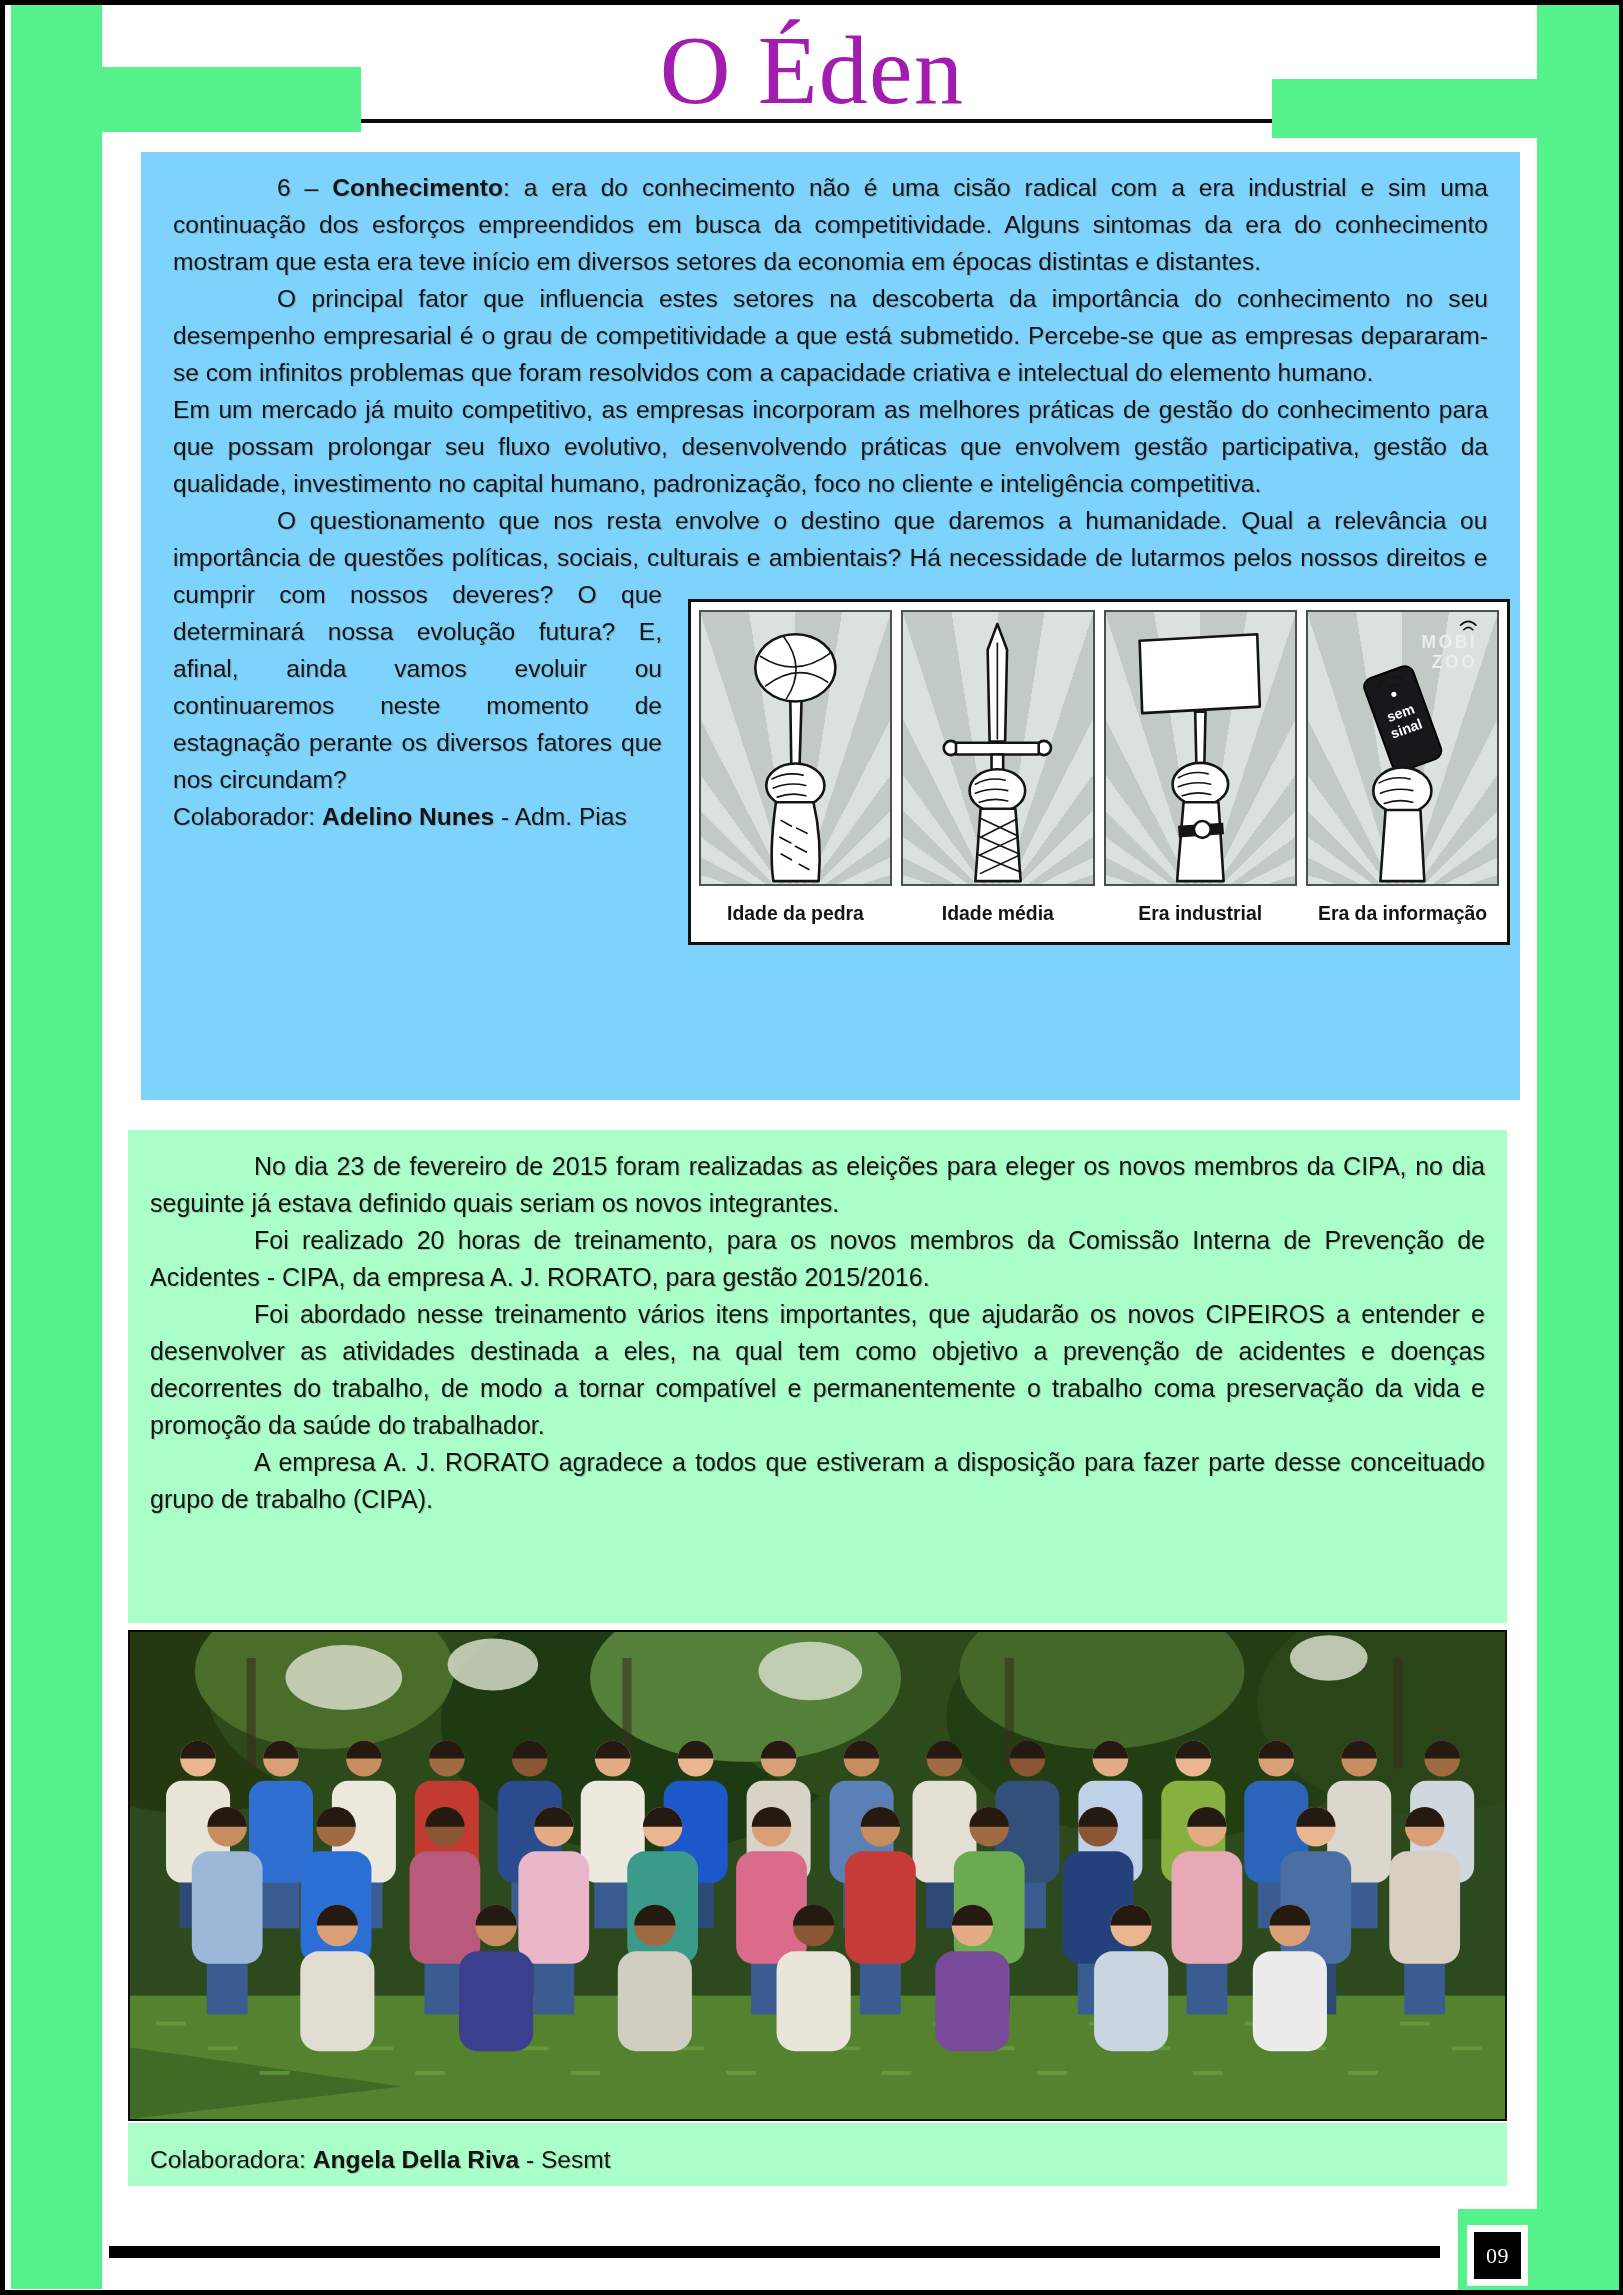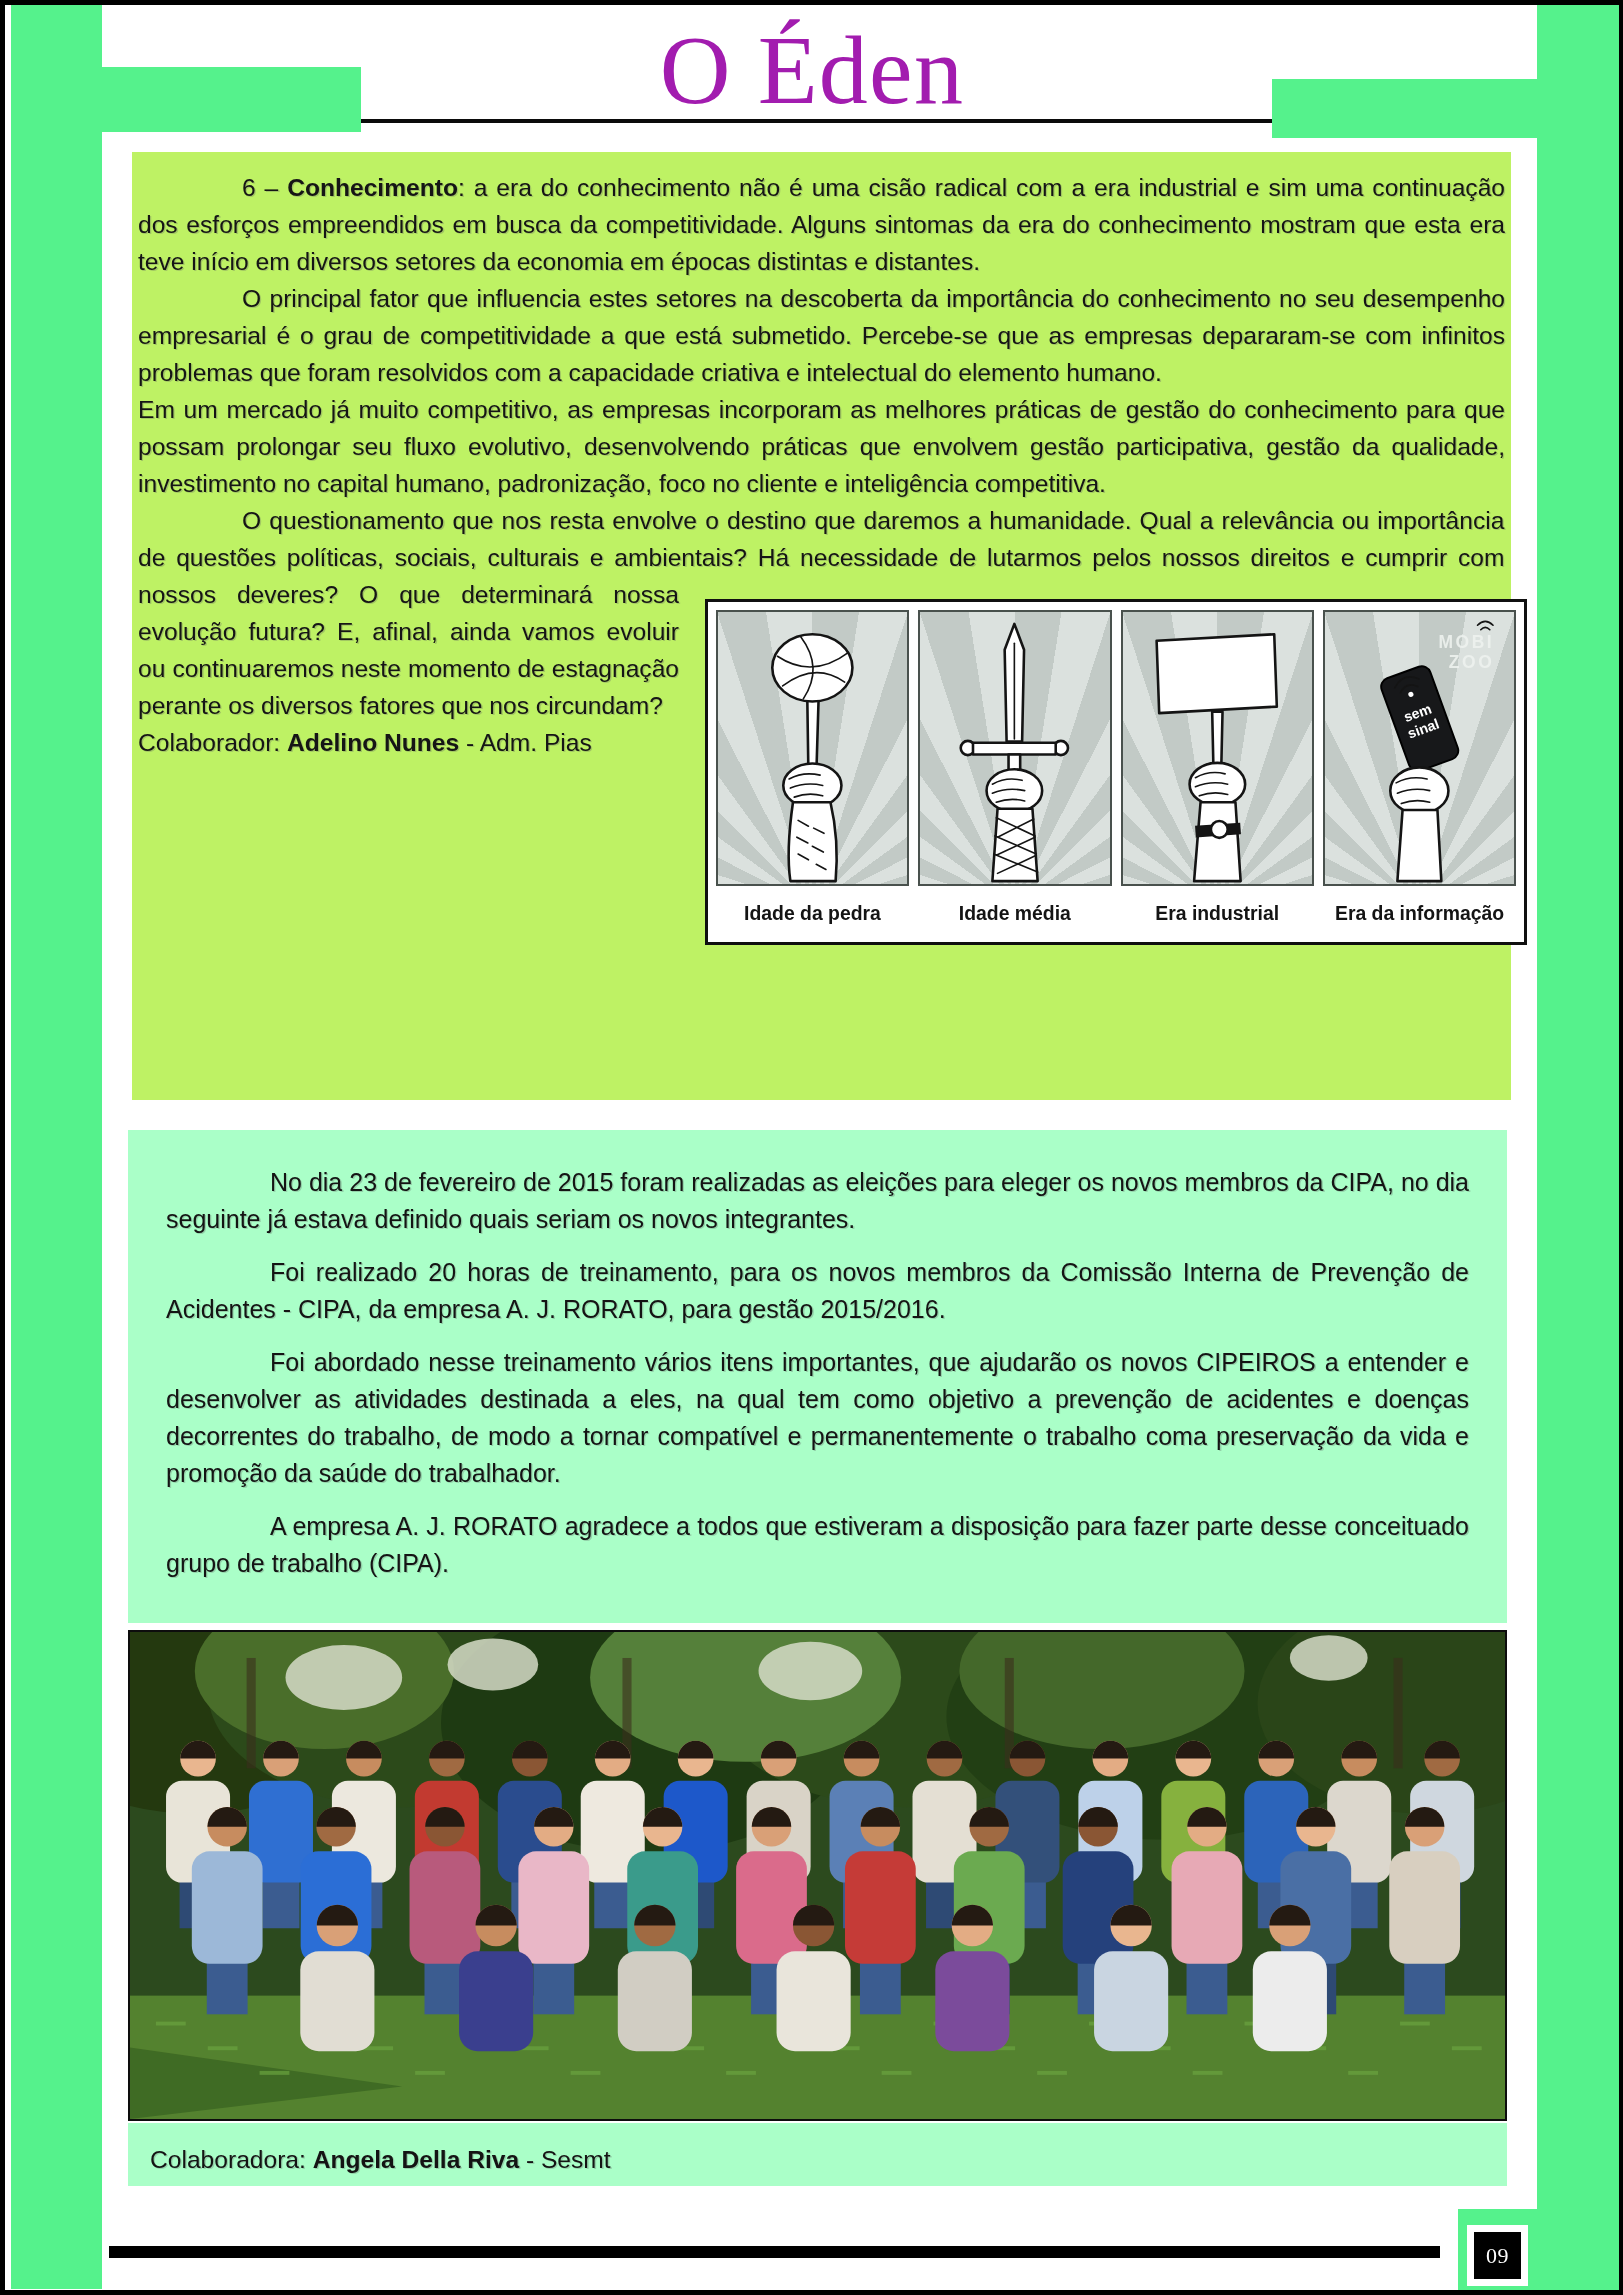--- a/index.html
+++ b/index.html
@@ -12,22 +12,22 @@
   
   .green{background:#55f28c;z-index:2;}
   .title-line{background:#0b0b0b;z-index:1;}
   .page-title{
     left:0;right:0;top:9px;text-align:center;z-index:1;
     font-family:"Liberation Serif","DejaVu Serif",serif;
     font-size:98px;color:#a21caf;letter-spacing:1.3px;
   }
   
   .salmon-block{
-    left:127px;top:147px;width:1379px;height:948px;background:#bef264;
-    box-sizing:border-box;padding:17px 6px;color:#151515;
+    left:136px;top:147px;width:1379px;height:948px;background:#7dd3fc;
+    box-sizing:border-box;padding:17px 32px;color:#151515;
     font-size:24.6px;line-height:37px;text-align:justify;
     text-shadow:1.3px 1.3px 0 rgba(100,100,100,0.30);
   }
   .salmon-block p{margin:0;}
   .ind{text-indent:104px;}
   .float-spacer{float:right;clear:right;width:0.6px;height:97px;}
   .illus{
     float:right;clear:right;width:822px;box-sizing:border-box;
     margin:0 -22px 6.5px 26px;background:#fff;border:3.9px solid #101010;
     padding:7.8px 7.8px 0 7.8px;text-shadow:none;
@@ -49,21 +49,21 @@
     box-sizing:border-box;padding:18px 22px;color:#141414;
     font-size:25px;line-height:37px;text-align:justify;
     text-shadow:1.3px 1.3px 0 rgba(90,90,90,0.28);
   }
   .training-title{
     text-align:center;font-size:38px;font-weight:bold;line-height:41px;
     margin:1.3px 0 15.5px 0;letter-spacing:0px;white-space:nowrap;
     text-shadow:1.9px 1.9px 0 rgba(70,70,70,0.35);
   }
   .training-title>span{display:inline-block;transform:scaleX(0.93);transform-origin:center;}
-  .training-block p{margin:16px;}
+  .training-block p{margin:0;}
   
   .photo-frame{
     left:123px;top:1625px;width:1379px;height:491px;background:#2c4a1e;
     border:2.6px solid #0d0d0d;box-sizing:border-box;
   }
   .photo-frame svg{display:block;width:100%;height:100%;}
   
   .colab-bar{
     left:123px;top:2118px;width:1379px;height:63px;background:#aaffc8;
     box-sizing:border-box;padding:19px 22px;color:#141414;

